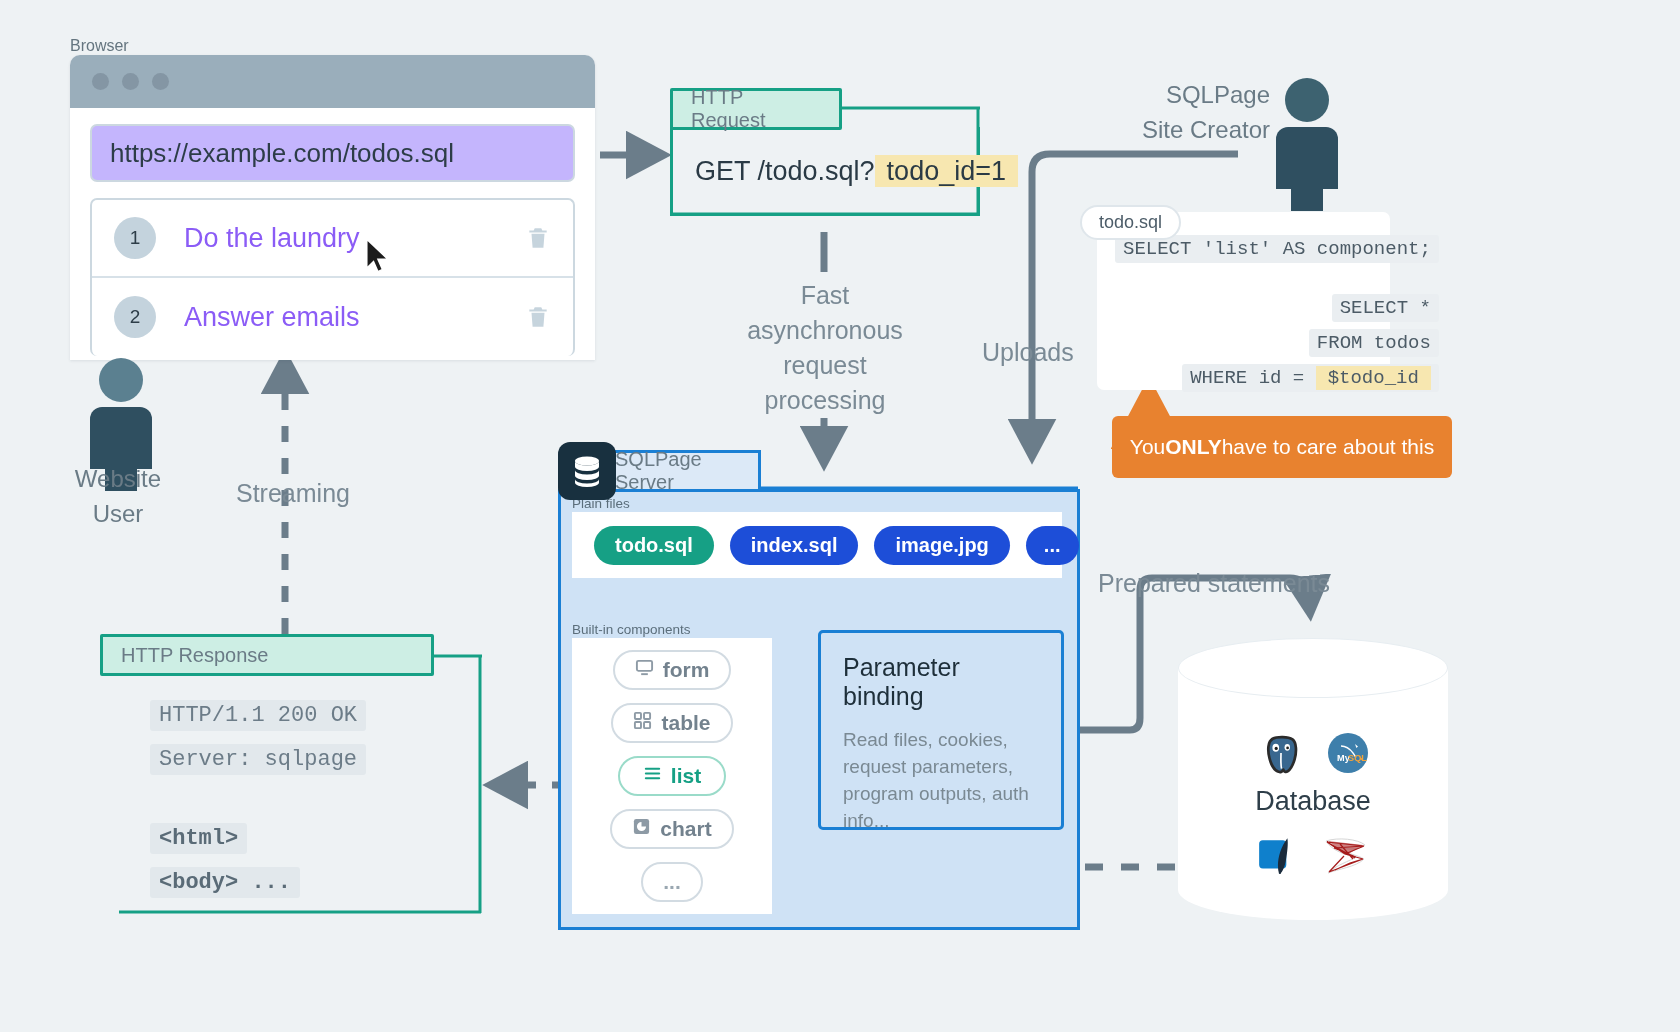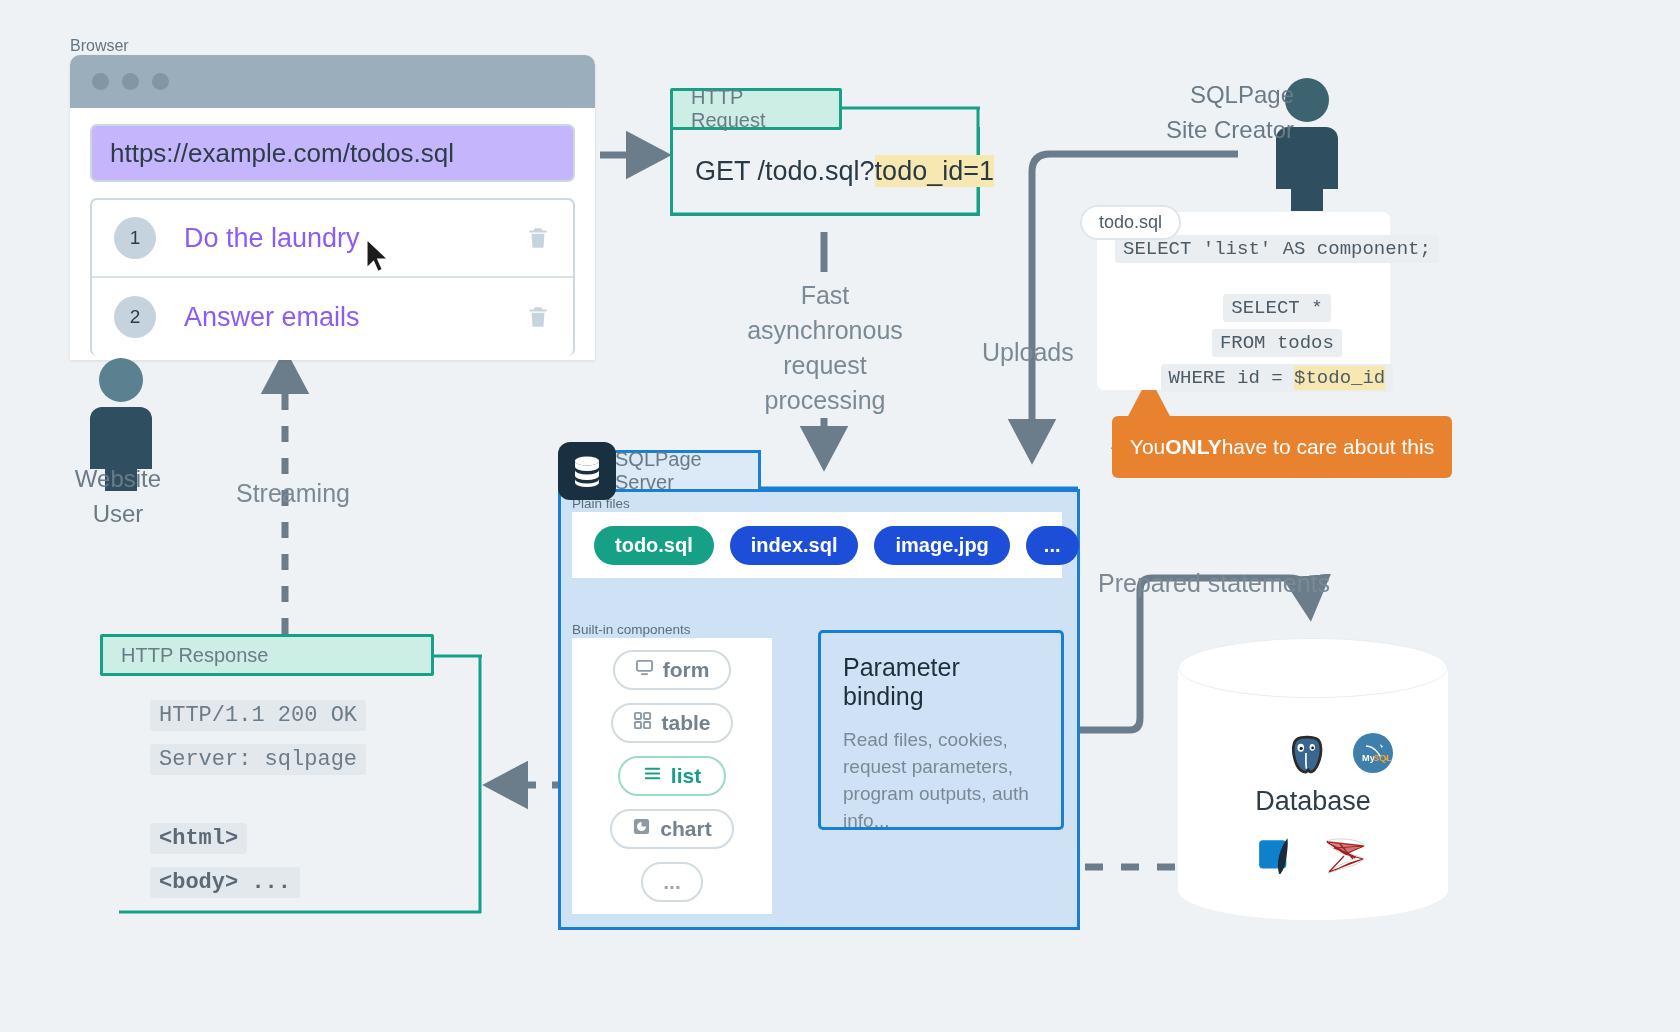--- a/index.html
+++ b/index.html
@@ -36,21 +36,21 @@
   
   .lbox { position:absolute; }
   .lbox .tab { position:absolute; left:0; top:0; height:42px; display:flex; align-items:center;
                padding:0 18px; font-size:20px; color:#6a7b86; border:3px solid; border-radius:2px; }
   .lbox .body { position:absolute; left:0; top:39px; right:0; bottom:0; border:3px solid; border-top:none; }
 
   #http-request { left:670px; top:88px; width:310px; height:128px; }
   #http-request .tab { background:#cdeee4; border-color:#16a085; width:172px; }
   #http-request .body { border-color:#16a085; background:transparent; }
   #req-line { position:absolute; left:695px; top:156px; font-size:27px; color:#2a3a45; white-space:nowrap; }
-  .hl { background:#f7e7b0; padding:1px 0; }
+  .hl { background:#f7e7b0; padding:1px 12px; }
 
   #http-response { left:100px; top:634px; width:380px; height:280px; }
   #http-response .tab { background:#cdeee4; border-color:#16a085; width:334px; }
   .code-line { display:inline-block; background:#e2e8ec; color:#6c7c88; font-family:"Liberation Mono", monospace;
                font-size:22px; padding:3px 9px; border-radius:3px; margin:0; }
   #resp-code { position:absolute; left:150px; top:700px; display:flex; flex-direction:column; gap:13px; align-items:flex-start; }
   #resp-code .spacer { height:22px; }
   .code-line.bold { font-weight:bold; color:#5a6b77; }
 
   
@@ -81,21 +81,21 @@
   #param-binding { position:absolute; left:818px; top:630px; width:246px; height:200px;
                    border:3px solid #1a7fd4; border-radius:5px; padding:20px 22px; }
   #pb-title { font-size:25px; color:#1e2f3a; margin-bottom:16px; }
   #pb-desc { font-size:19px; color:#7a8993; line-height:1.42; }
 
   
   #todosql-card { position:absolute; left:1097px; top:212px; width:293px; height:178px; background:#fff; border-radius:7px; }
   #todosql-tab { position:absolute; left:1080px; top:205px; background:#fff; border:2px solid #dfe6eb;
                  border-radius:18px; padding:5px 17px; font-size:18px; color:#4c5c68; z-index:2;
                  font-family:"Liberation Sans", sans-serif; }
-  #todosql-code { position:absolute; left:1115px; top:235px; display:flex; flex-direction:column; gap:7px; align-items:center; }
+  #todosql-code { position:absolute; left:1115px; top:235px; display:flex; flex-direction:column; gap:7px; align-items:flex-end; }
   #todosql-code .spacer { height:17px; }
   .sqlline { display:inline-block; background:#eaeef1; color:#47566180; color:#4c5b66;
              font-family:"Liberation Mono", monospace; font-size:19px; padding:3px 8px; border-radius:3px; }
 
   
   #callout { position:absolute; left:1112px; top:416px; width:340px; height:62px; background:#e8822f;
              border-radius:6px; display:flex; align-items:center; justify-content:center;
              color:#fff; font-size:21px; }
   #callout b { font-weight:bold; }
 
@@ -109,29 +109,29 @@
   #website-user { left:90px; top:358px; }
   #website-user .p-head { width:44px; height:44px; }
   #website-user .p-body { width:62px; height:62px; }
   #website-user .p-legs { width:32px; height:32px; }
   #website-user-label { left:38px; top:462px; width:160px; }
 
   #site-creator { left:1276px; top:78px; }
   #site-creator .p-head { width:44px; height:44px; background:#3d6270; }
   #site-creator .p-body { width:62px; height:62px; }
   #site-creator .p-legs { width:32px; height:32px; }
-  #site-creator-label { left:1144px; top:78px; width:150px; text-align:right; }
+  #site-creator-label { left:1120px; top:78px; width:150px; text-align:right; }
 
   
   #database { position:absolute; left:1178px; top:638px; width:270px; height:282px; }
   #db-cyl-body { position:absolute; left:0; top:30px; width:270px; height:222px; background:#fff; }
   #db-top { position:absolute; left:0; top:0; width:270px; height:60px; border-radius:50%; background:#fff; border:1px solid #e7edf1; }
   #db-bottom { position:absolute; left:0; top:222px; width:270px; height:60px; border-radius:50%; background:#fff; }
   #db-label { position:absolute; left:0; top:148px; width:270px; text-align:center; font-size:27px; color:#2e3e49; }
-  #db-icons-top { position:absolute; left:0; top:92px; width:270px; display:flex; justify-content:center; align-items:center; gap:24px;margin-left:25px; }
+  #db-icons-top { position:absolute; left:0; top:92px; width:270px; display:flex; justify-content:center; align-items:center; gap:24px; }
   #db-icons-bot { position:absolute; left:0; top:196px; width:270px; display:flex; justify-content:center; align-items:center; gap:18px; }
 
   
   .flabel { position:absolute; font-size:25px; color:#7a8a95; line-height:1.4; }
   #async-label { left:745px; top:278px; width:160px; text-align:center; }
   #streaming-label { left:236px; top:476px; }
   #uploads-label { left:982px; top:335px; }
   #sql-label { left:956px; top:592px; font-size:25px; color:#2c3c47; }
   #prepared-label { left:1098px; top:566px; }
   #query-stream-label { left:828px; top:852px; font-size:25px; color:#2c3c47; }

